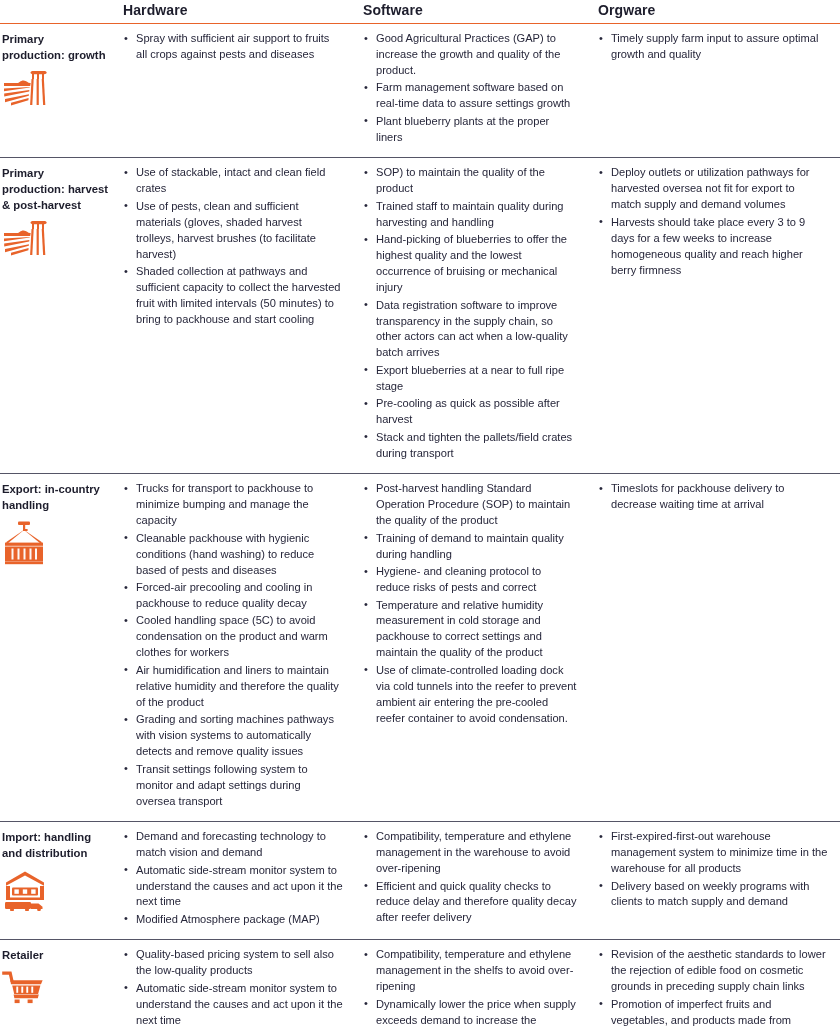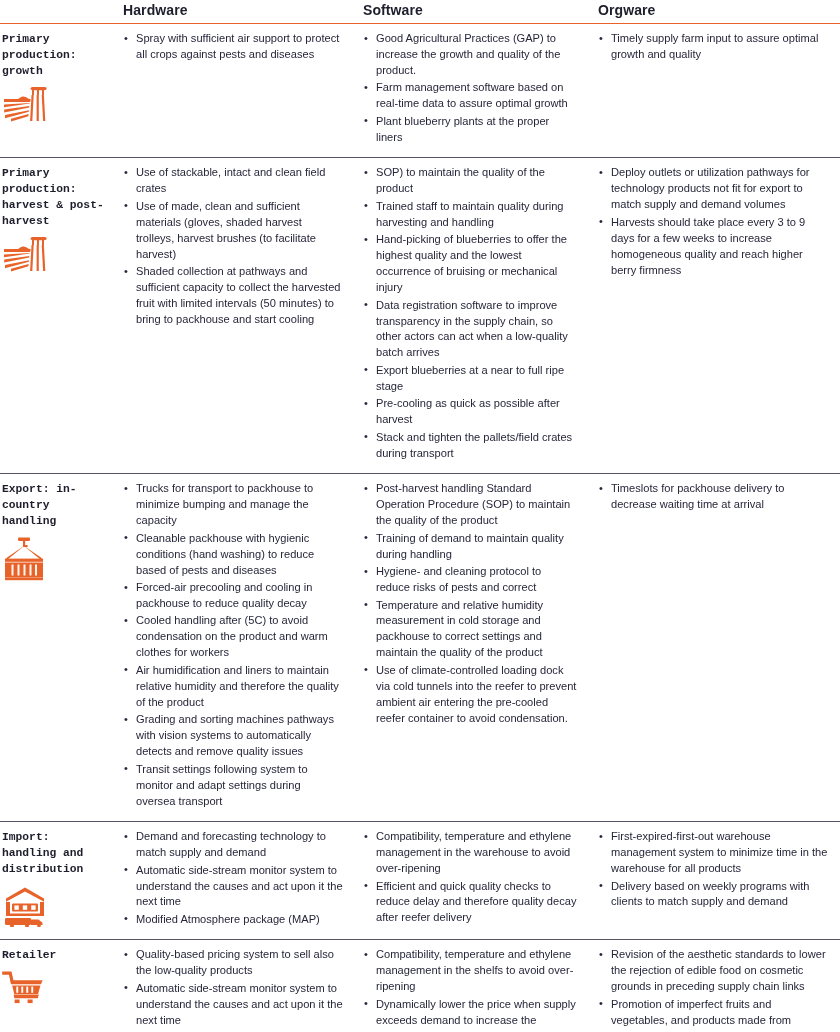--- a/index.html
+++ b/index.html
@@ -59,21 +59,20 @@
   tbody tr.data-row:first-child > td {
     border-top: none;
   }
   tbody tr.data-row.last > td {
     border-bottom: 1.4px solid #555566;
   }
 
   td.stage-cell {
     padding-left: 2px !important;
     padding-right: 6px !important;
-    font-family: Liberation Mono, monospace;
   }
 
   .stage-title {
     font-size: 11.3px;
     font-weight: bold;
     line-height: 1.42;
     color: #1d1d2c;
     margin: 0 0 8px 0;
   }
 
@@ -146,27 +145,27 @@
         <path d="M27.6 16.6 2 20.2v-2.8l25.9-1.5z"></path>
         <path d="M27.2 20.6 2.2 25.6v-3.1l25.2-3.6z"></path>
         <path d="M26.8 24.8 3 31.3v-3.3l24-4.8z"></path>
         <path d="M26.4 29.3 9 34.4v-2.7l17.6-4.7z"></path>
       </g>
     </svg>
             </div>
           </td>
           <td class="bullet-cell">
             <ul class="bullets">
-              <li>Spray with sufficient air support to protect all crops against pests and diseases</li>
+              <li>Spray with sufficient air support to fruits all crops against pests and diseases</li>
             </ul>
           </td>
           <td class="bullet-cell">
             <ul class="bullets">
               <li>Good Agricultural Practices (GAP) to increase the growth and quality of the product.</li>
-              <li>Farm management software based on real-time data to assure optimal growth</li>
+              <li>Farm management software based on real-time data to assure settings growth</li>
               <li>Plant blueberry plants at the proper liners</li>
             </ul>
           </td>
           <td class="bullet-cell">
             <ul class="bullets">
               <li>Timely supply farm input to assure optimal growth and quality</li>
             </ul>
           </td>
         </tr>
         <tr class="data-row">
@@ -187,38 +186,38 @@
         <path d="M27.2 20.6 2.2 25.6v-3.1l25.2-3.6z"></path>
         <path d="M26.8 24.8 3 31.3v-3.3l24-4.8z"></path>
         <path d="M26.4 29.3 9 34.4v-2.7l17.6-4.7z"></path>
       </g>
     </svg>
             </div>
           </td>
           <td class="bullet-cell">
             <ul class="bullets">
               <li>Use of stackable, intact and clean field crates</li>
-              <li>Use of made, clean and sufficient materials (gloves, shaded harvest trolleys, harvest brushes (to facilitate harvest)</li>
+              <li>Use of pests, clean and sufficient materials (gloves, shaded harvest trolleys, harvest brushes (to facilitate harvest)</li>
               <li>Shaded collection at pathways and sufficient capacity to collect the harvested fruit with limited intervals (50 minutes) to bring to packhouse and start cooling</li>
             </ul>
           </td>
           <td class="bullet-cell">
             <ul class="bullets">
               <li>SOP) to maintain the quality of the product</li>
               <li>Trained staff to maintain quality during harvesting and handling</li>
               <li>Hand-picking of blueberries to offer the highest quality and the lowest occurrence of bruising or mechanical injury</li>
               <li>Data registration software to improve transparency in the supply chain, so other actors can act when a low-quality batch arrives</li>
               <li>Export blueberries at a near to full ripe stage</li>
               <li>Pre-cooling as quick as possible after harvest</li>
               <li>Stack and tighten the pallets/field crates during transport</li>
             </ul>
           </td>
           <td class="bullet-cell">
             <ul class="bullets">
-              <li>Deploy outlets or utilization pathways for technology products not fit for export to match supply and demand volumes</li>
+              <li>Deploy outlets or utilization pathways for harvested oversea not fit for export to match supply and demand volumes</li>
               <li>Harvests should take place every 3 to 9 days for a few weeks to increase homogeneous quality and reach higher berry firmness</li>
             </ul>
           </td>
         </tr>
         <tr class="data-row">
           <td class="stage-cell">
             <div class="stage-title">Export: in-country handling</div>
             <div class="stage-icon">
     <svg class="icon-svg" width="44" height="44" viewBox="0 0 44 44" aria-hidden="true">
       <g fill="#E8632A">
@@ -239,21 +238,21 @@
         <rect x="33" y="27.5" width="2" height="11"></rect>
       </g>
     </svg>
             </div>
           </td>
           <td class="bullet-cell">
             <ul class="bullets">
               <li>Trucks for transport to packhouse to minimize bumping and manage the capacity</li>
               <li>Cleanable packhouse with hygienic conditions (hand washing) to reduce based of pests and diseases</li>
               <li>Forced-air precooling and cooling in packhouse to reduce quality decay</li>
-              <li>Cooled handling after (5C) to avoid condensation on the product and warm clothes for workers</li>
+              <li>Cooled handling space (5C) to avoid condensation on the product and warm clothes for workers</li>
               <li>Air humidification and liners to maintain relative humidity and therefore the quality of the product</li>
               <li>Grading and sorting machines pathways with vision systems to automatically detects and remove quality issues</li>
               <li>Transit settings following system to monitor and adapt settings during oversea transport</li>
             </ul>
           </td>
           <td class="bullet-cell">
             <ul class="bullets">
               <li>Post-harvest handling Standard Operation Procedure (SOP) to maintain the quality of the product</li>
               <li>Training of demand to maintain quality during handling</li>
               <li>Hygiene- and cleaning protocol to reduce risks of pests and correct</li>
@@ -289,21 +288,21 @@
         <path d="M29 34.6h7.5l4 3.2V40H29z"></path>
         <circle cx="10" cy="40.5" r="2"></circle>
         <circle cx="25" cy="40.5" r="2"></circle>
         <circle cx="37" cy="40.5" r="1.8"></circle>
       </g>
     </svg>
             </div>
           </td>
           <td class="bullet-cell">
             <ul class="bullets">
-              <li>Demand and forecasting technology to match supply and demand</li>
+              <li>Demand and forecasting technology to match vision and demand</li>
               <li>Automatic side-stream monitor system to understand the causes and act upon it the next time</li>
               <li>Modified Atmosphere package (MAP)</li>
             </ul>
           </td>
           <td class="bullet-cell">
             <ul class="bullets">
               <li>Compatibility, temperature and ethylene management in the warehouse to avoid over-ripening</li>
               <li>Efficient and quick quality checks to reduce delay and therefore quality decay after reefer delivery</li>
             </ul>
           </td>

